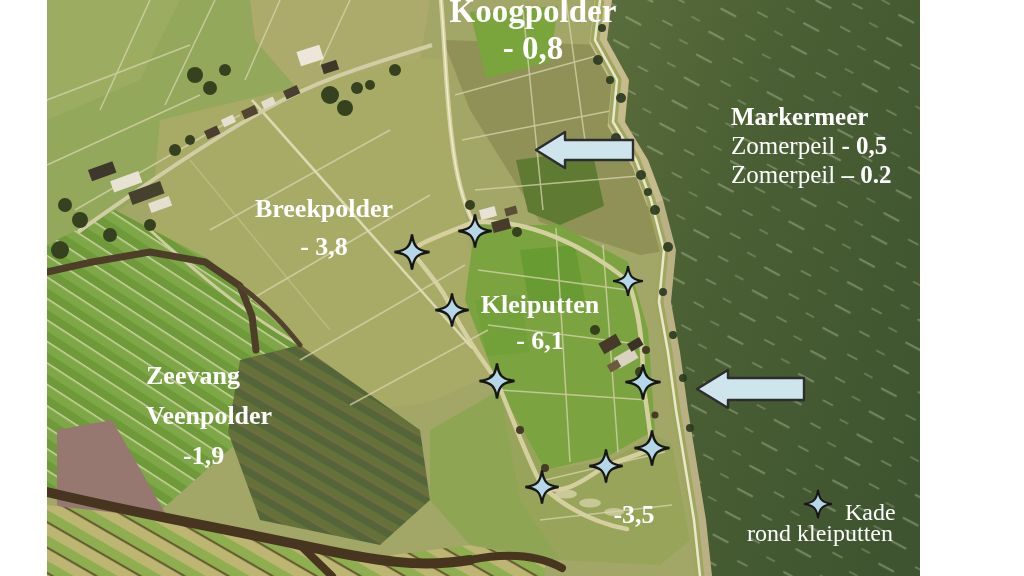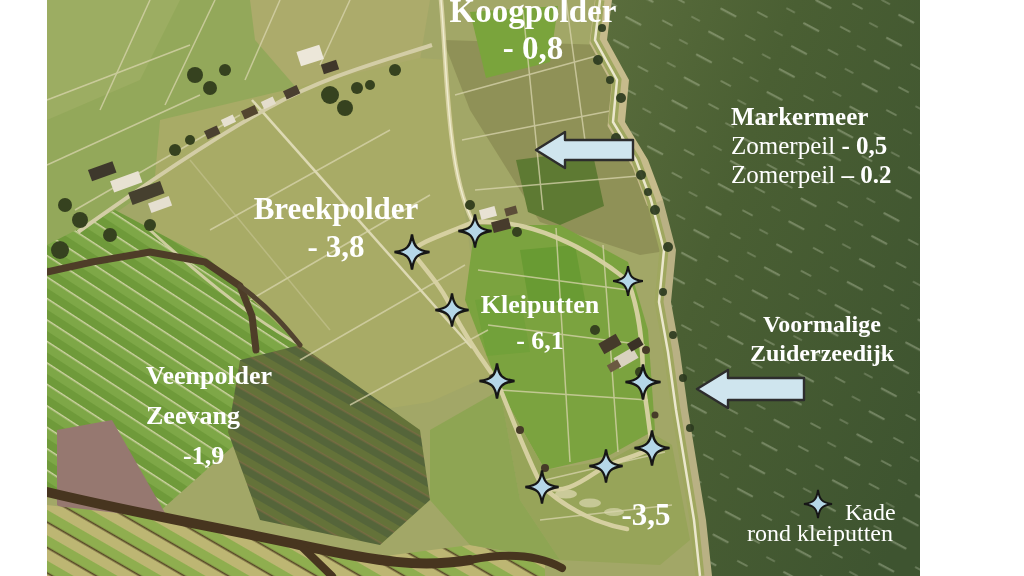--- a/index.html
+++ b/index.html
@@ -3,21 +3,21 @@
 <meta charset="utf-8">
 <style>
   html,body{margin:0;padding:0;background:#fff;}
   .stage{position:relative;width:920px;height:576px;overflow:hidden;background:#ffffff;
          font-family:Liberation Serif, serif;}
   .stage svg.terrain{position:absolute;left:0;top:0;}
   .label{position:absolute;color:#ffffff;white-space:nowrap;line-height:1.18;}
   .center{transform:translateX(-50%);text-align:center;}
   .b{font-weight:700;}
   .fs33{font-size:33px;line-height:37px;}
-  .fs31{font-size:31px;line-height:38px;margin-left:12px;}
+  .fs31{font-size:26px;line-height:38px;}
   .fs30{font-size:26px;line-height:36px;}
   .fs25{font-size:25px;line-height:29px;}
   .fs24{font-size:24px;line-height:29px;}
   #annotation-layer svg{position:absolute;overflow:visible;}
   .veen-val{margin-left:37px;}
 </style>
 </head>
 <body>
 
 <div class="stage">
@@ -257,29 +257,25 @@
     <div>Breekpolder</div>
     <div>- 3,8</div>
   </div>
 
   <div class="label center fs30 b" style="left:540px;top:287px;">
     <div>Kleiputten</div>
     <div>- 6,1</div>
   </div>
 
   <div class="label fs30 b" style="left:146px;top:356px;line-height:40px;">
+    <div>Zeevang</div>
     <div>Veenpolder</div>
-    <div>Zeevang</div>
     <div class="veen-val">-1,9</div>
   </div>
 
-  <div class="label center fs24 b" style="left:822px;top:310px;">
-    <div>Voormalige</div>
-    <div>Zuiderzeedijk</div>
-  </div>
 
   <div class="label center fs31 b" style="left:634px;top:496px;text-align:right;">
     <div>-3,5</div>
   </div>
 
   <div class="label fs24" style="left:845px;top:498px;">
     <span>Kade</span>
   </div>
   <div class="label fs24" style="left:747px;top:519px;">
     <span>rond kleiputten</span>

